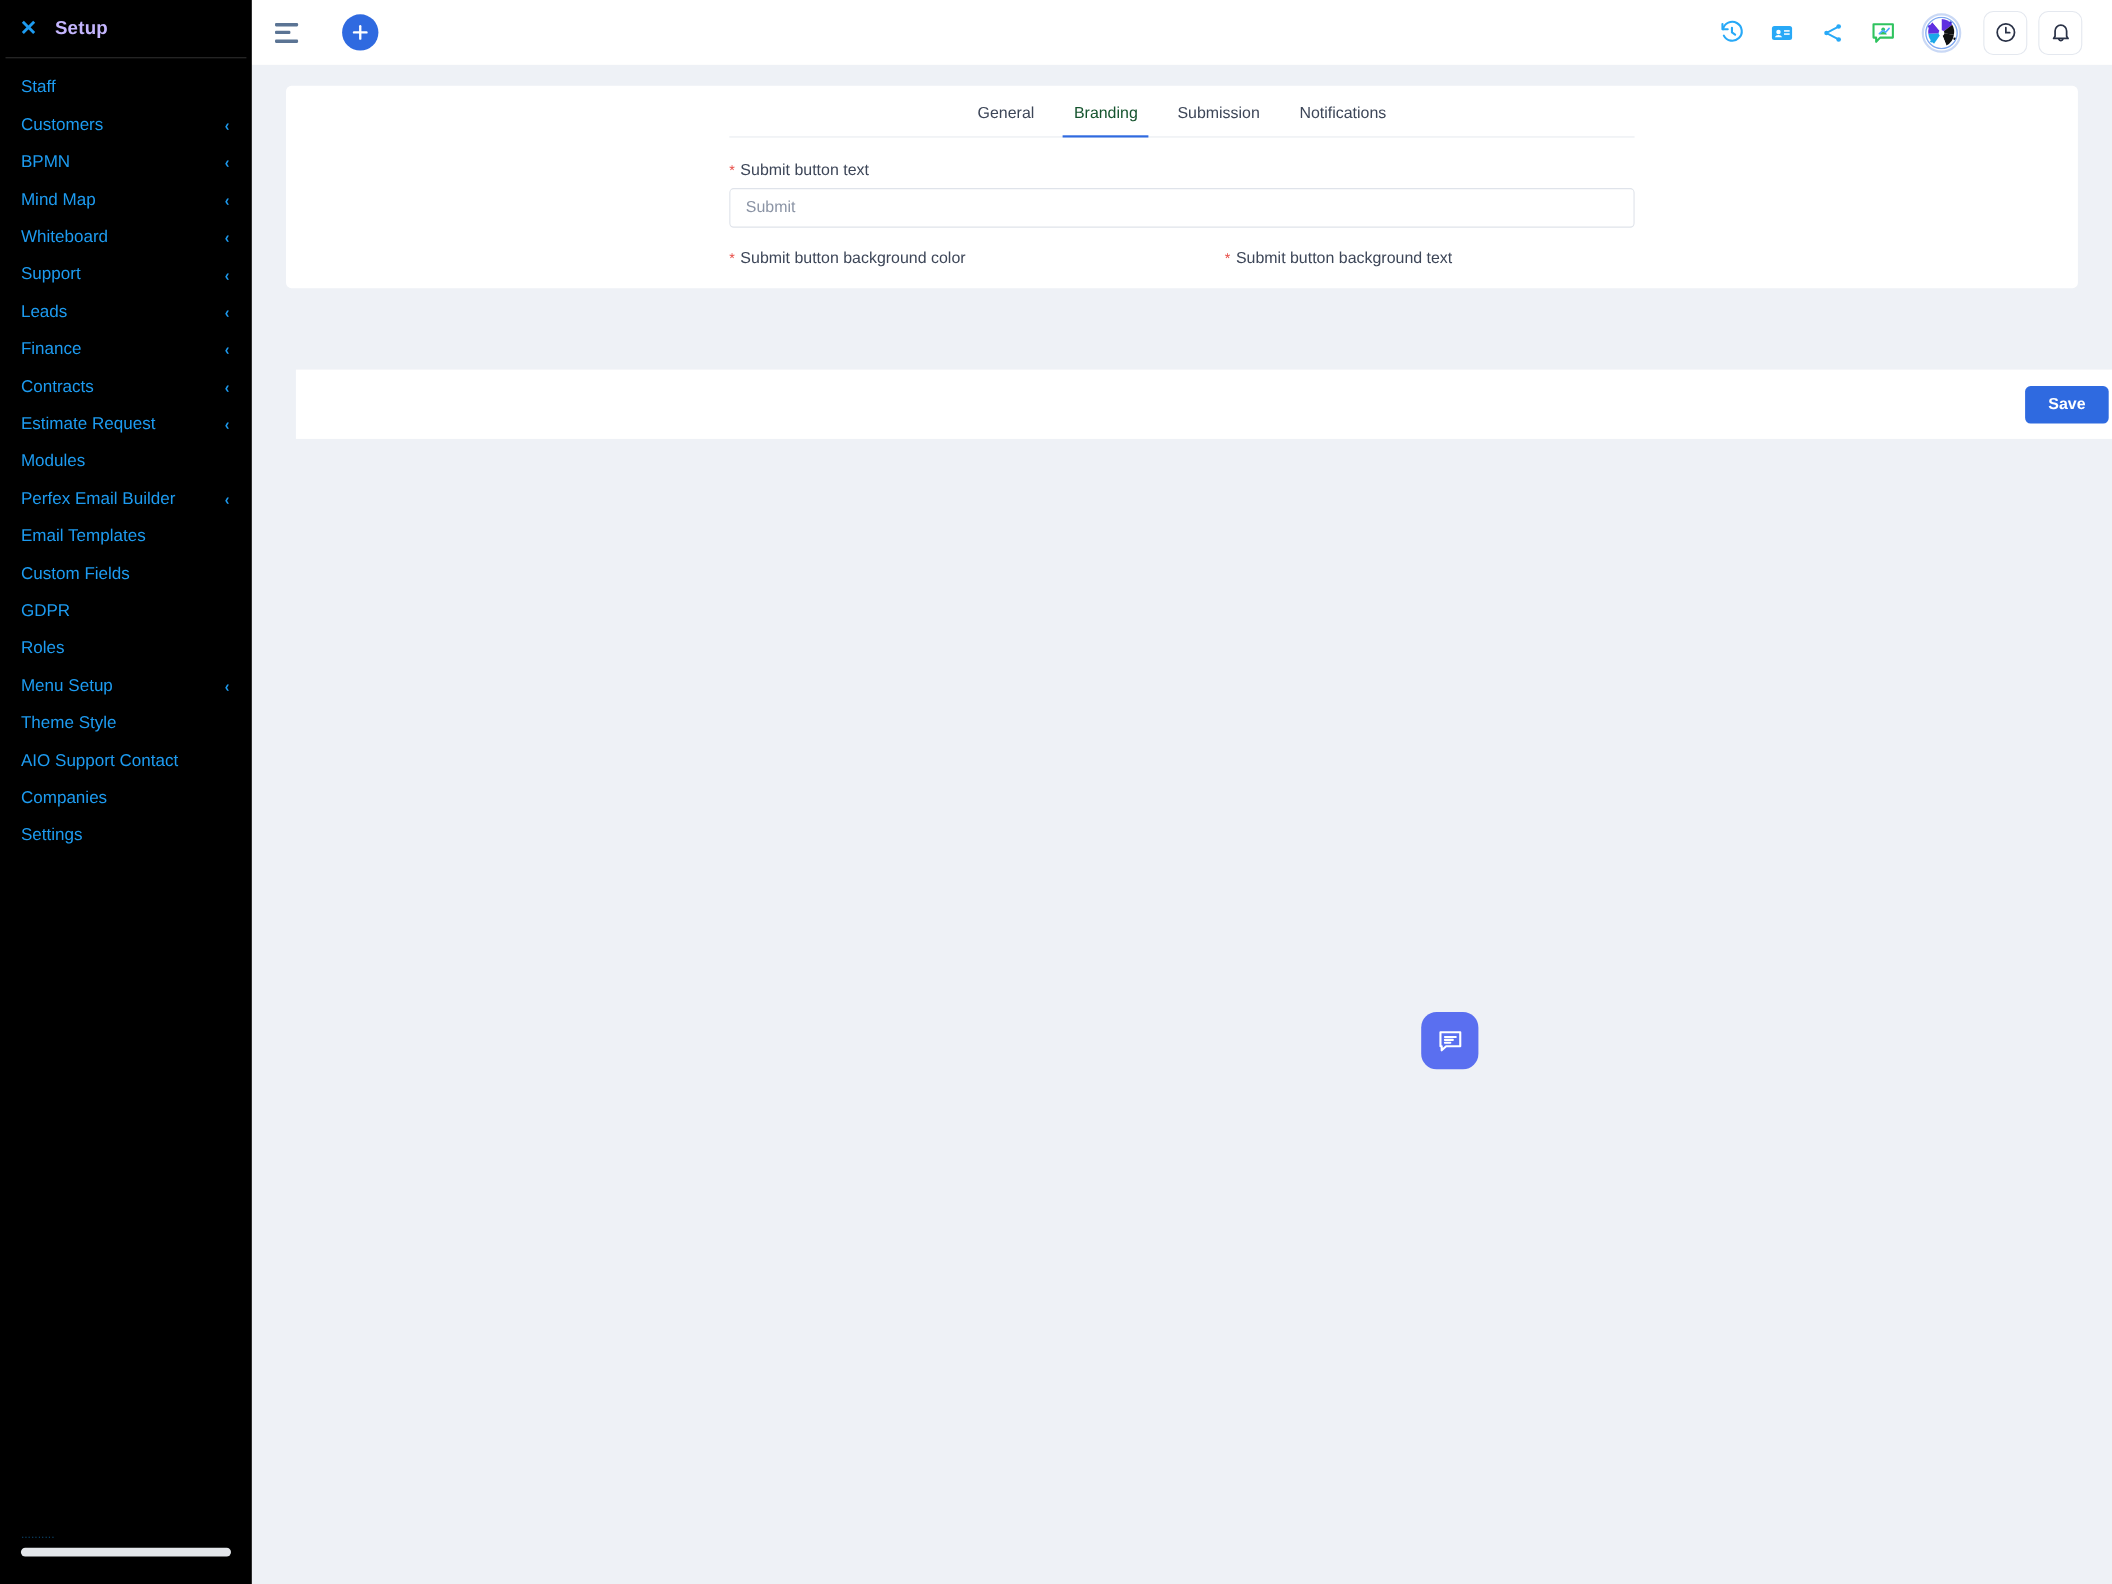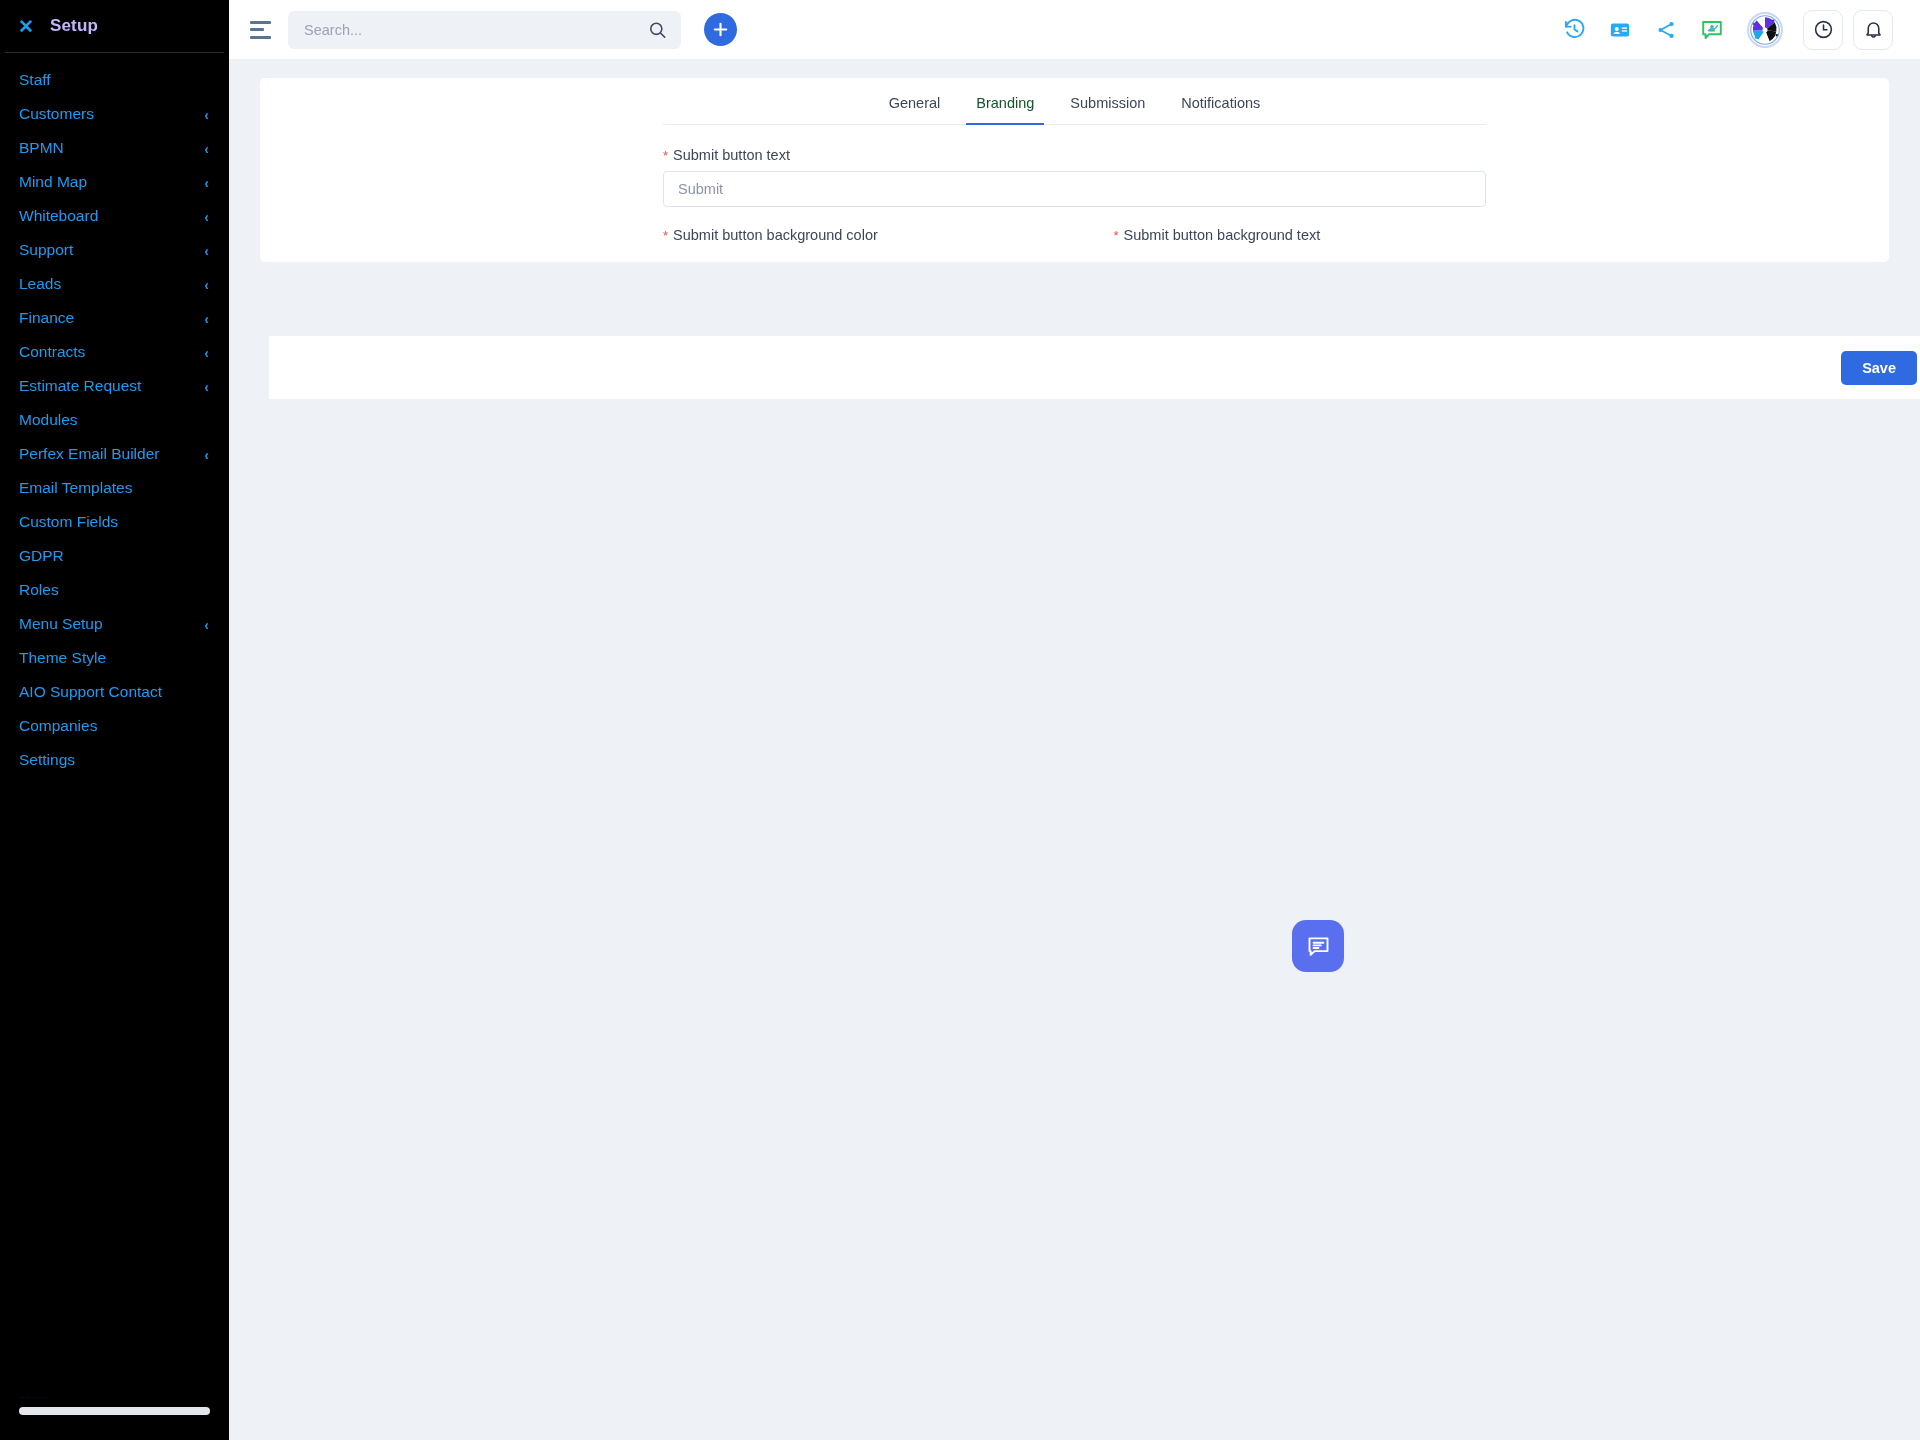--- a/index.html
+++ b/index.html
@@ -288,27 +288,20 @@
   <div id="sidebar-scrollbar"></div>
 </div>
 
 <header id="topbar">
   <div id="hamburger">
     <span></span>
       <span></span>
       <span></span>
   </div>
 
-  <div id="search-wrap">
-    <input id="search-input" type="text" placeholder="Search..." style="">
-    <svg id="search-icon" viewBox="0 0 24 24" fill="none" stroke="#414b5e" stroke-width="2" stroke-linecap="round">
-      <circle cx="10.5" cy="10.5" r="7"></circle>
-        <line x1="15.8" y1="15.8" x2="21" y2="21"></line>
-    </svg>
-  </div>
 
   <button id="add-button">
     <svg viewBox="0 0 24 24" stroke="#ffffff" stroke-width="3" stroke-linecap="round">
       <line x1="12" y1="4" x2="12" y2="20"></line>
         <line x1="4" y1="12" x2="20" y2="12"></line>
     </svg>
   </button>
 
   <div id="topbar-right">
     <div class="tb-icon">

